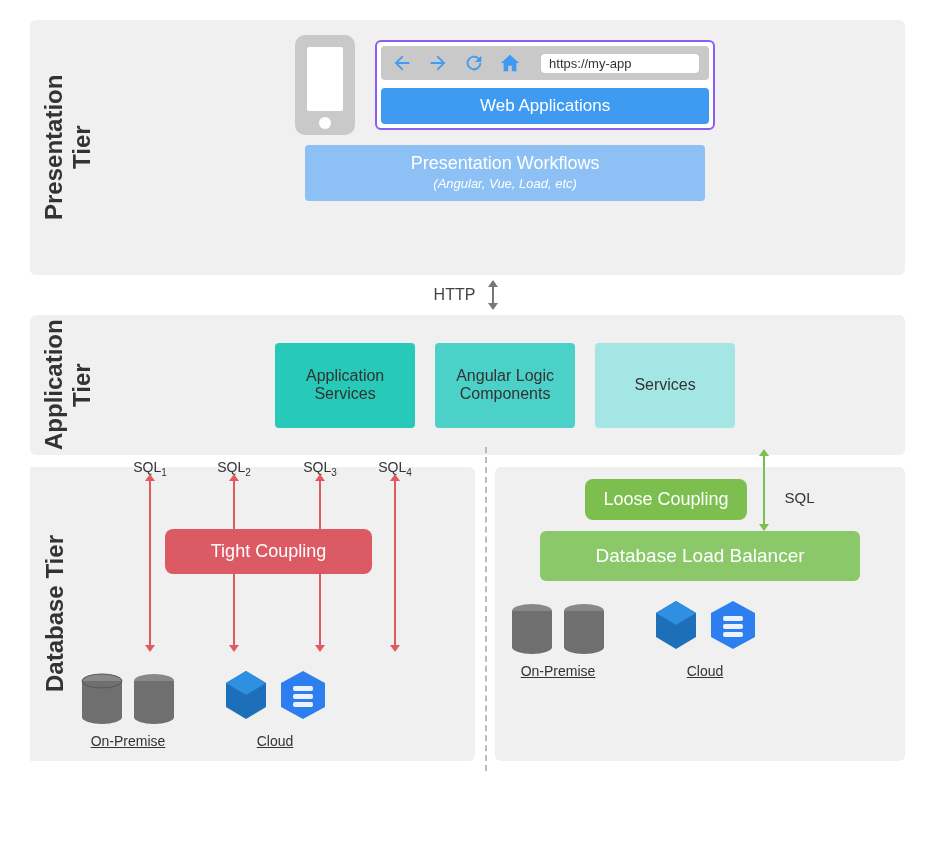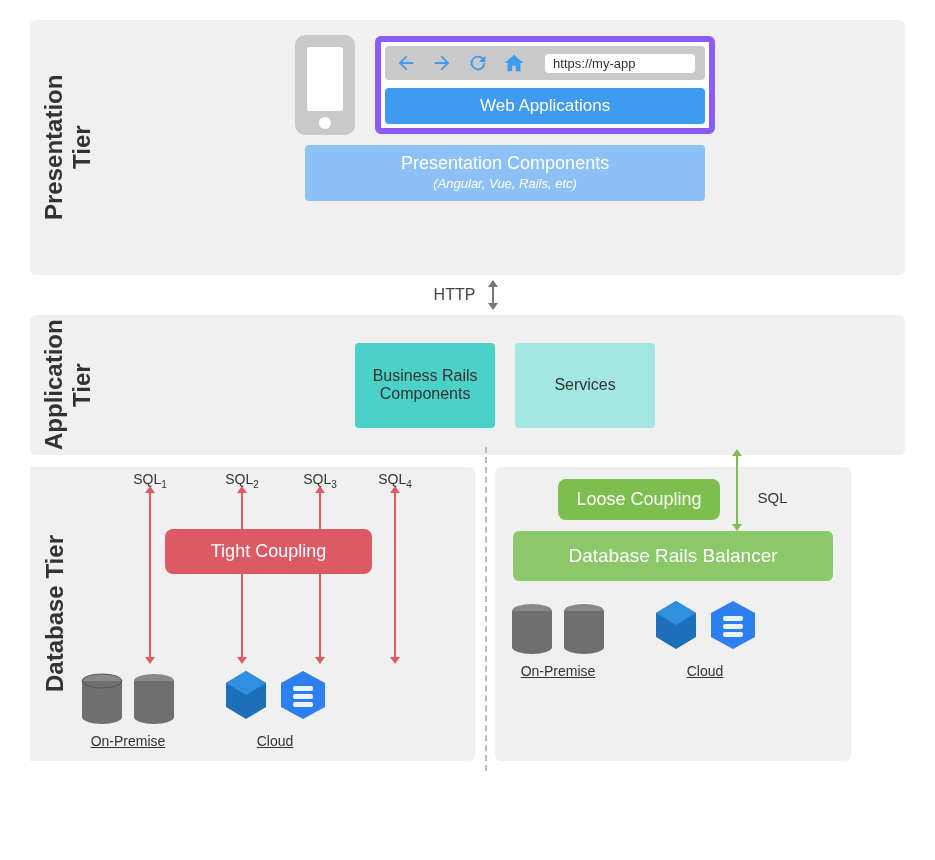--- a/index.html
+++ b/index.html
@@ -63,21 +63,21 @@
   .phone::after {
     content:"";
     width:12px; height:12px;
     background:#fff;
     border-radius:50%;
     position:absolute;
     bottom:6px;
   }
   .browser {
     width: 340px;
-    border: 6px solid #8b5cf6;
+    border: 2px solid #8b5cf6;
     border-radius: 6px;
     background:#fff;
     padding: 4px;
   }
   .browser-toolbar {
     background: #c9c9c9;
     border-radius: 4px;
     padding: 6px 10px;
     display:flex;
     align-items:center;
@@ -161,21 +161,21 @@
   .db-col {
     background:#f0f0f0;
     border-radius: 6px;
     position:relative;
   }
   .db-left {
     width: 445px;
     display:flex;
   }
   .db-right {
-    width: 356px;
+    width: 410px;
     margin-left: 20px;
     padding: 12px 15px;
   }
   .divider {
     position:absolute;
     left: 455px;
     top: -20px;
     bottom: -10px;
     border-left: 2px dashed #bbb;
   }
@@ -192,21 +192,21 @@
     width: 100%;
   }
   .sql-col {
     position:absolute;
     top: -18px;
     width: 60px;
     display:flex;
     flex-direction:column;
     align-items:center;
   }
-  .sql-label { font-size: 14px; color:#333;margin-top:12px; }
+  .sql-label { font-size: 14px; color:#333; }
   .sql-label sub { font-size: 10px; }
   .red-arrow {
     width: 2px;
     background: #e05a5f;
     position:relative;
     margin-top: 2px;
   }
   .red-arrow::before, .red-arrow::after {
     content:"";
     position:absolute;
@@ -333,58 +333,59 @@
             <svg width="22" height="22" viewBox="0 0 24 24">
                 <path fill="#3f9bf2" d="M12 3l10 9h-3v9h-5v-6h-4v6H5v-9H2z"></path>
               </svg>
           </span>
           <div class="urlbar">https://my-app</div>
         </div>
         <div class="webapp-box">Web Applications</div>
       </div>
     </div>
     <div class="pres-frameworks">
-      <div class="title">Presentation Components</div>
-      <div class="sub">(Angular, Vue, Rails, etc)</div>
+      <div class="title">Presentation Workflows</div>
+      <div class="sub">(Angular, Vue, Load, etc)</div>
     </div>
   </div>
 </div>
 
 <div class="http-connector">
   <span>HTTP</span>
   <svg width="16" height="30" viewBox="0 0 16 30">
     <line x1="8" y1="4" x2="8" y2="26" stroke="#777" stroke-width="2"></line>
     <polygon points="8,0 3,7 13,7" fill="#777"></polygon>
     <polygon points="8,30 3,23 13,23" fill="#777"></polygon>
   </svg>
 </div>
 
 <div class="tier" id="application-tier">
   <div class="tier-label" style="white-space:pre;">Application
 Tier</div>
   <div class="tier-content">
     <div class="app-boxes">
-      <div class="app-box c2">Business Rails Components</div>
+      <div class="app-box c1">Application Services</div>
+      <div class="app-box c2">Angular Logic Components</div>
       <div class="app-box c3">Services</div>
     </div>
   </div>
 </div>
 
 <div class="db-row">
   <div class="divider"></div>
 
   <div class="db-col db-left">
     <div class="tier-label" id="database-tier-label">Database Tier</div>
     <div class="db-left-content">
       <div class="sql-area">
         <div class="sql-col" style="left:40px">
           <div class="sql-label"><span>SQL</span><sub>1</sub></div>
           <div class="red-arrow" style="height:166px"></div>
         </div>
-        <div class="sql-col" style="left:132px">
+        <div class="sql-col" style="left:124px">
           <div class="sql-label"><span>SQL</span><sub>2</sub></div>
           <div class="red-arrow" style="height:166px"></div>
         </div>
         <div class="sql-col" style="left:210px">
           <div class="sql-label"><span>SQL</span><sub>3</sub></div>
           <div class="red-arrow" style="height:166px"></div>
         </div>
         <div class="sql-col" style="left:285px">
           <div class="sql-label"><span>SQL</span><sub>4</sub></div>
           <div class="red-arrow" style="height:166px"></div>
@@ -437,21 +438,21 @@
   </div>
 
   <div class="db-col db-right">
     <div class="loose-row">
       <div class="loose-coupling">Loose Coupling</div>
       <div class="green-arrow-col">
         <div class="green-arrow"></div>
       </div>
       <span class="sql-right-label">SQL</span>
     </div>
-    <div class="db-load-balancer">Database Rails Balancer</div>
+    <div class="db-load-balancer">Database Load Balancer</div>
     <div class="db-icons">
       <div class="db-group">
         <div class="db-icons-row">
           <span class="cyl">
             <svg width="44" height="52" viewBox="0 0 44 52">
                 <ellipse cx="22" cy="8" rx="20" ry="7" fill="#888"></ellipse>
                 <rect x="2" y="8" width="40" height="36" fill="#6f6f6f"></rect>
                 <ellipse cx="22" cy="44" rx="20" ry="7" fill="#6f6f6f"></ellipse>
               </svg>
           </span>

